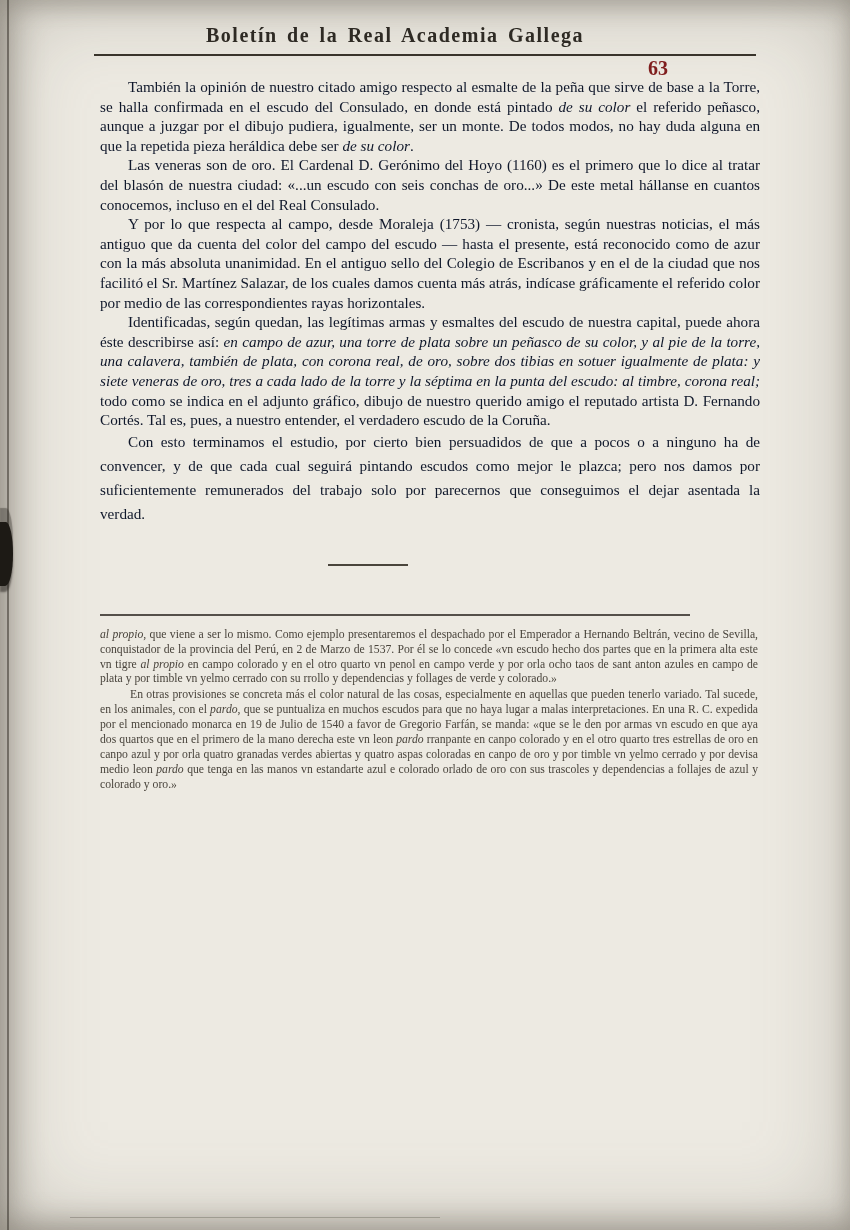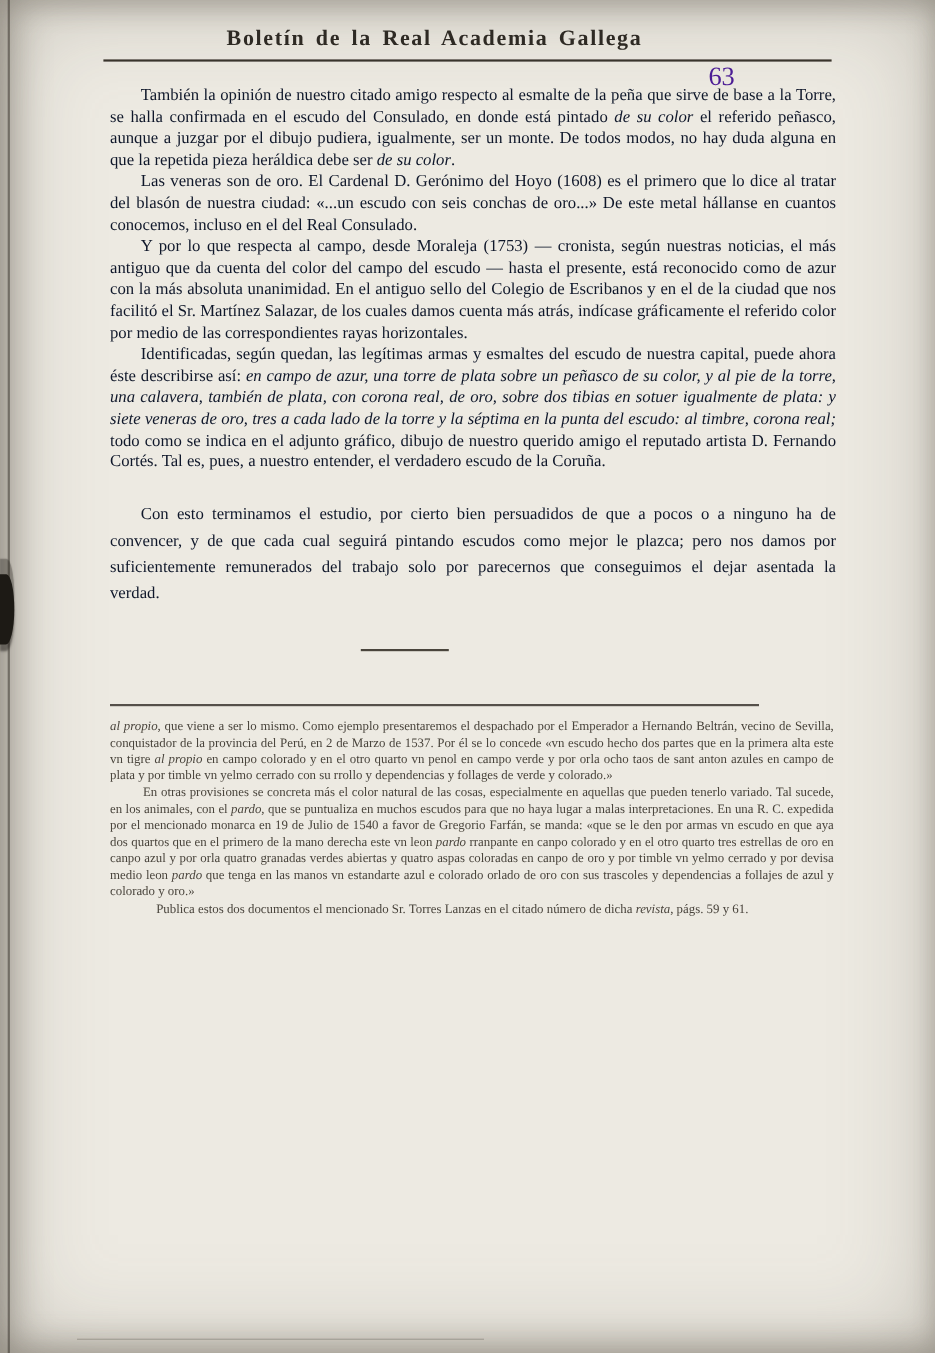--- a/index.html
+++ b/index.html
@@ -55,23 +55,23 @@
     font-weight: bold;
     letter-spacing: 1.5px;
     color: #2e2a24;
     word-spacing: 3px;
     padding-right: 60px;
   }
   .page-number {
     position: absolute;
     right: 88px;
     top: 57px;
-    font-size: 24px;
-    font-weight: normal;
-    color: #4c1d95;
+    font-size: 20px;
+    font-weight: bold;
+    color: #7f1d1d;
   }
   .header-rule {
     width: 662px;
     margin: 7px auto 0 auto;
     border: 0;
     border-top: 2px solid #39342c;
   }
 
   .body-text {
     width: 660px;
@@ -79,21 +79,20 @@
     font-size: 15.2px;
     line-height: 19.6px;
     text-align: justify;
     color: #0f172a;
   }
   .body-text p {
     margin: 0;
     text-indent: 28px;
   }
   .body-text p.final {
-    margin-top: 26px;
     line-height: 24px;
     word-spacing: 2.5px;
   }
   .it { font-style: italic; }
 
   .end-divider {
     width: 80px;
     border: 0;
     border-top: 2px solid #4a453c;
     margin: 38px 0 0 328px;
@@ -128,29 +127,28 @@
   <div class="bottom-scan-line"></div>
 
   <div class="header">
     <span class="header-title">Boletín de la Real Academia Gallega</span>
     <span class="page-number">63</span>
   </div>
   <hr class="header-rule">
 
   <div class="body-text">
     <p><span>También la opinión de nuestro citado amigo respecto al esmalte de la peña que sirve de base a la Torre, se halla confirmada en el escudo del Consulado, en donde está pintado </span><span class="it">de su color</span><span> el referido peñasco, aunque a juzgar por el dibujo pudiera, igualmente, ser un monte. De todos modos, no hay duda alguna en que la repetida pieza heráldica debe ser </span><span class="it">de su color</span><span>.</span></p>
-    <p><span>Las veneras son de oro. El Cardenal D. Gerónimo del Hoyo (1608) es el primero que lo dice al tratar del blasón de nuestra ciudad: «...un escudo con seis conchas de oro...» De este metal hállanse en cuantos conocemos, incluso en el del Real Consulado.</span></p>
+    <p><span>Las veneras son de oro. El Cardenal D. Gerónimo del Hoyo (1160) es el primero que lo dice al tratar del blasón de nuestra ciudad: «...un escudo con seis conchas de oro...» De este metal hállanse en cuantos conocemos, incluso en el del Real Consulado.</span></p>
     <p><span>Y por lo que respecta al campo, desde Moraleja (1753) — cronista, según nuestras noticias, el más antiguo que da cuenta del color del campo del escudo — hasta el presente, está reconocido como de azur con la más absoluta unanimidad. En el antiguo sello del Colegio de Escribanos y en el de la ciudad que nos facilitó el Sr. Martínez Salazar, de los cuales damos cuenta más atrás, indícase gráficamente el referido color por medio de las correspondientes rayas horizontales.</span></p>
     <p><span>Identificadas, según quedan, las legítimas armas y esmaltes del escudo de nuestra capital, puede ahora éste describirse así: </span><span class="it">en campo de azur, una torre de plata sobre un peñasco de su color, y al pie de la torre, una calavera, también de plata, con corona real, de oro, sobre dos tibias en sotuer igualmente de plata: y siete veneras de oro, tres a cada lado de la torre y la séptima en la punta del escudo: al timbre, corona real;</span><span> todo como se indica en el adjunto gráfico, dibujo de nuestro querido amigo el reputado artista D. Fernando Cortés. Tal es, pues, a nuestro entender, el verdadero escudo de la Coruña.</span></p>
     <p class="final"><span>Con esto terminamos el estudio, por cierto bien persuadidos de que a pocos o a ninguno ha de convencer, y de que cada cual seguirá pintando escudos como mejor le plazca; pero nos damos por suficientemente remunerados del trabajo solo por parecernos que conseguimos el dejar asentada la verdad.</span></p>
   </div>
 
   <hr class="end-divider">
 
   <hr class="footnote-rule">
 
   <div class="footnotes">
     <p><span class="it">al propio</span><span>, que viene a ser lo mismo. Como ejemplo presentaremos el despachado por el Emperador a Hernando Beltrán, vecino de Sevilla, conquistador de la provincia del Perú, en 2 de Marzo de 1537. Por él se lo concede «vn escudo hecho dos partes que en la primera alta este vn tigre </span><span class="it">al propio</span><span> en campo colorado y en el otro quarto vn penol en campo verde y por orla ocho taos de sant anton azules en campo de plata y por timble vn yelmo cerrado con su rrollo y dependencias y follages de verde y colorado.»</span></p>
     <p class="fn-indent"><span>En otras provisiones se concreta más el color natural de las cosas, especialmente en aquellas que pueden tenerlo variado. Tal sucede, en los animales, con el </span><span class="it">pardo</span><span>, que se puntualiza en muchos escudos para que no haya lugar a malas interpretaciones. En una R. C. expedida por el mencionado monarca en 19 de Julio de 1540 a favor de Gregorio Farfán, se manda: «que se le den por armas vn escudo en que aya dos quartos que en el primero de la mano derecha este vn leon </span><span class="it">pardo</span><span> rranpante en canpo colorado y en el otro quarto tres estrellas de oro en canpo azul y por orla quatro granadas verdes abiertas y quatro aspas coloradas en canpo de oro y por timble vn yelmo cerrado y por devisa medio leon </span><span class="it">pardo</span><span> que tenga en las manos vn estandarte azul e colorado orlado de oro con sus trascoles y dependencias a follajes de azul y colorado y oro.»</span></p>
-    <p class="fn-indent-lg"><span>Publica estos dos documentos el mencionado Sr. Torres Lanzas en el citado número de dicha </span><span class="it">revista</span><span>, págs. 59 y 61.</span></p>
   </div>
 
 </div>
 
 </body></html>

